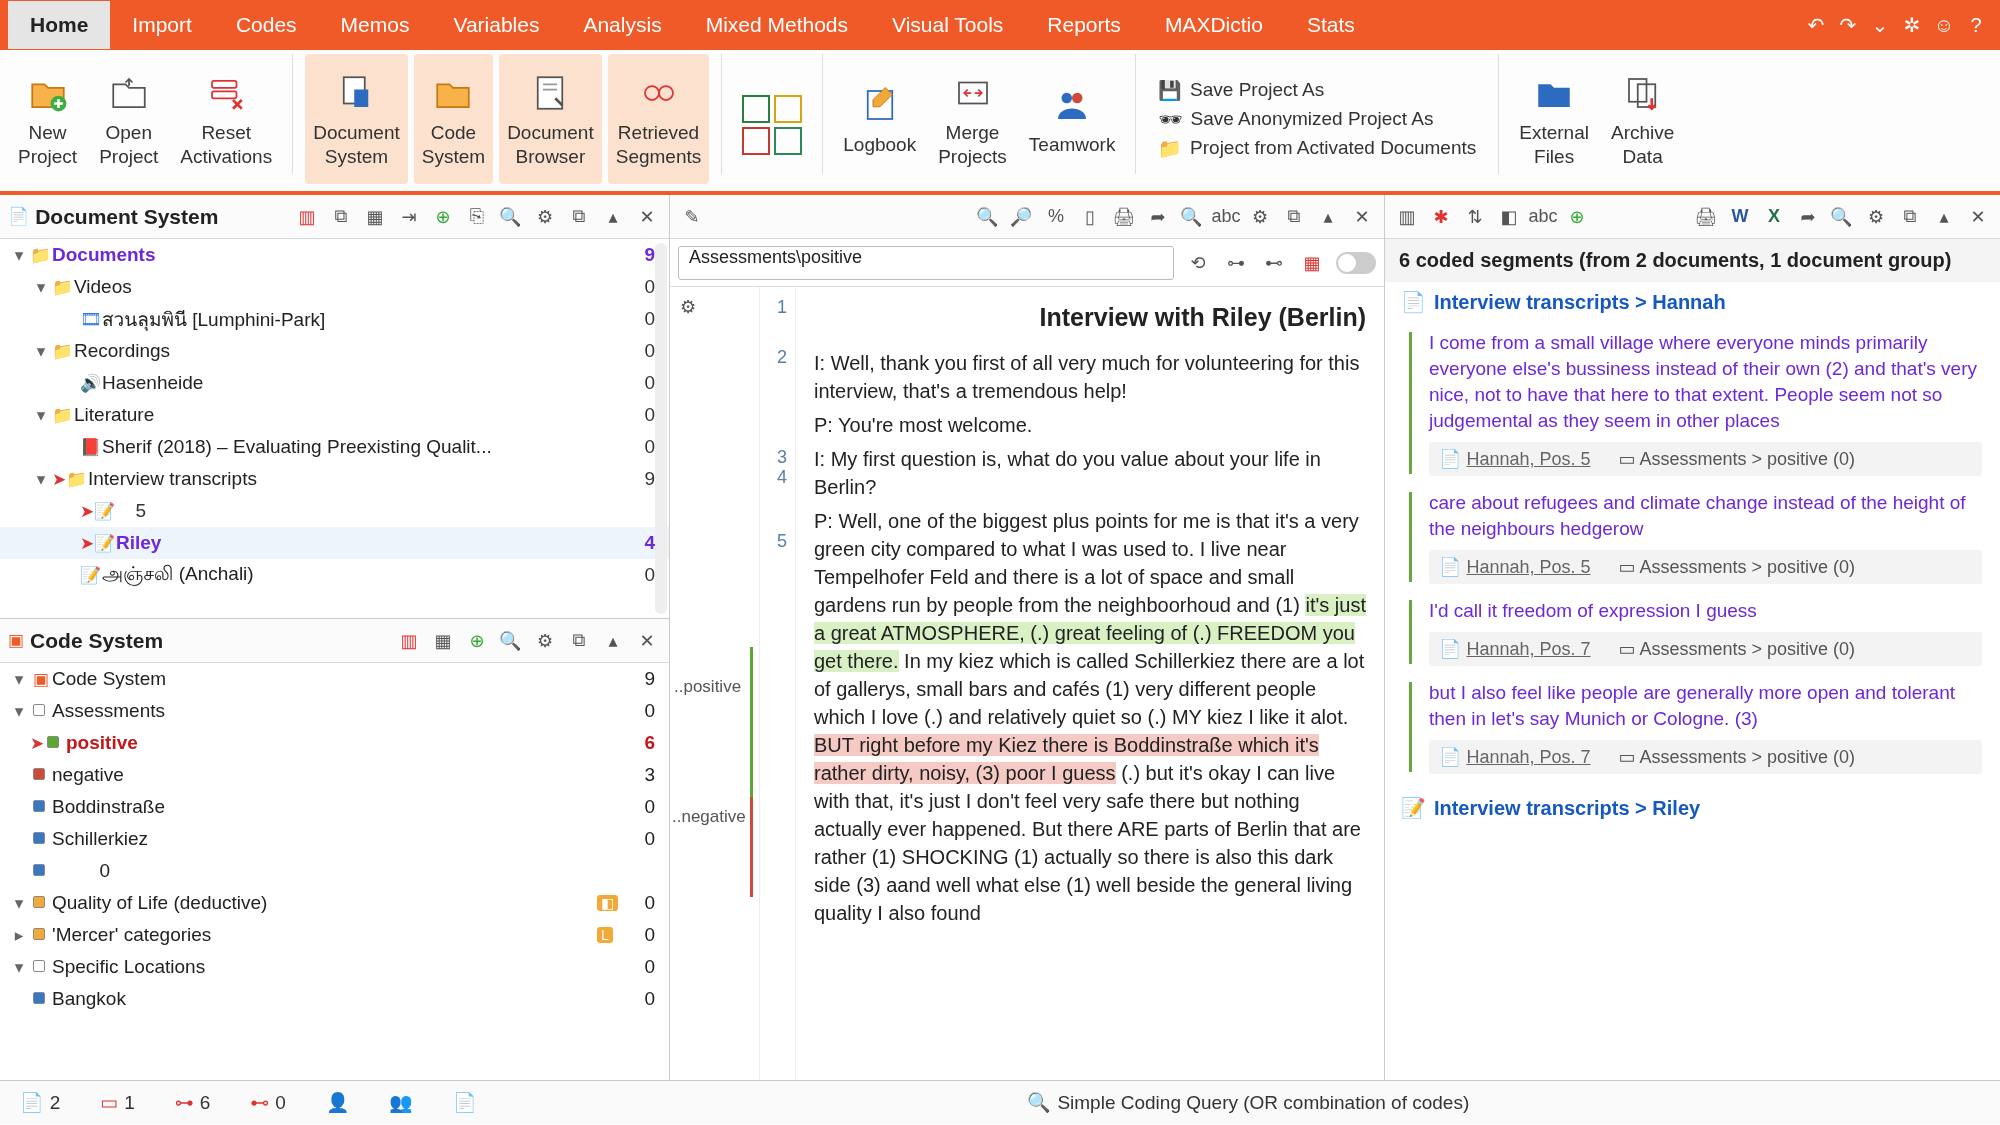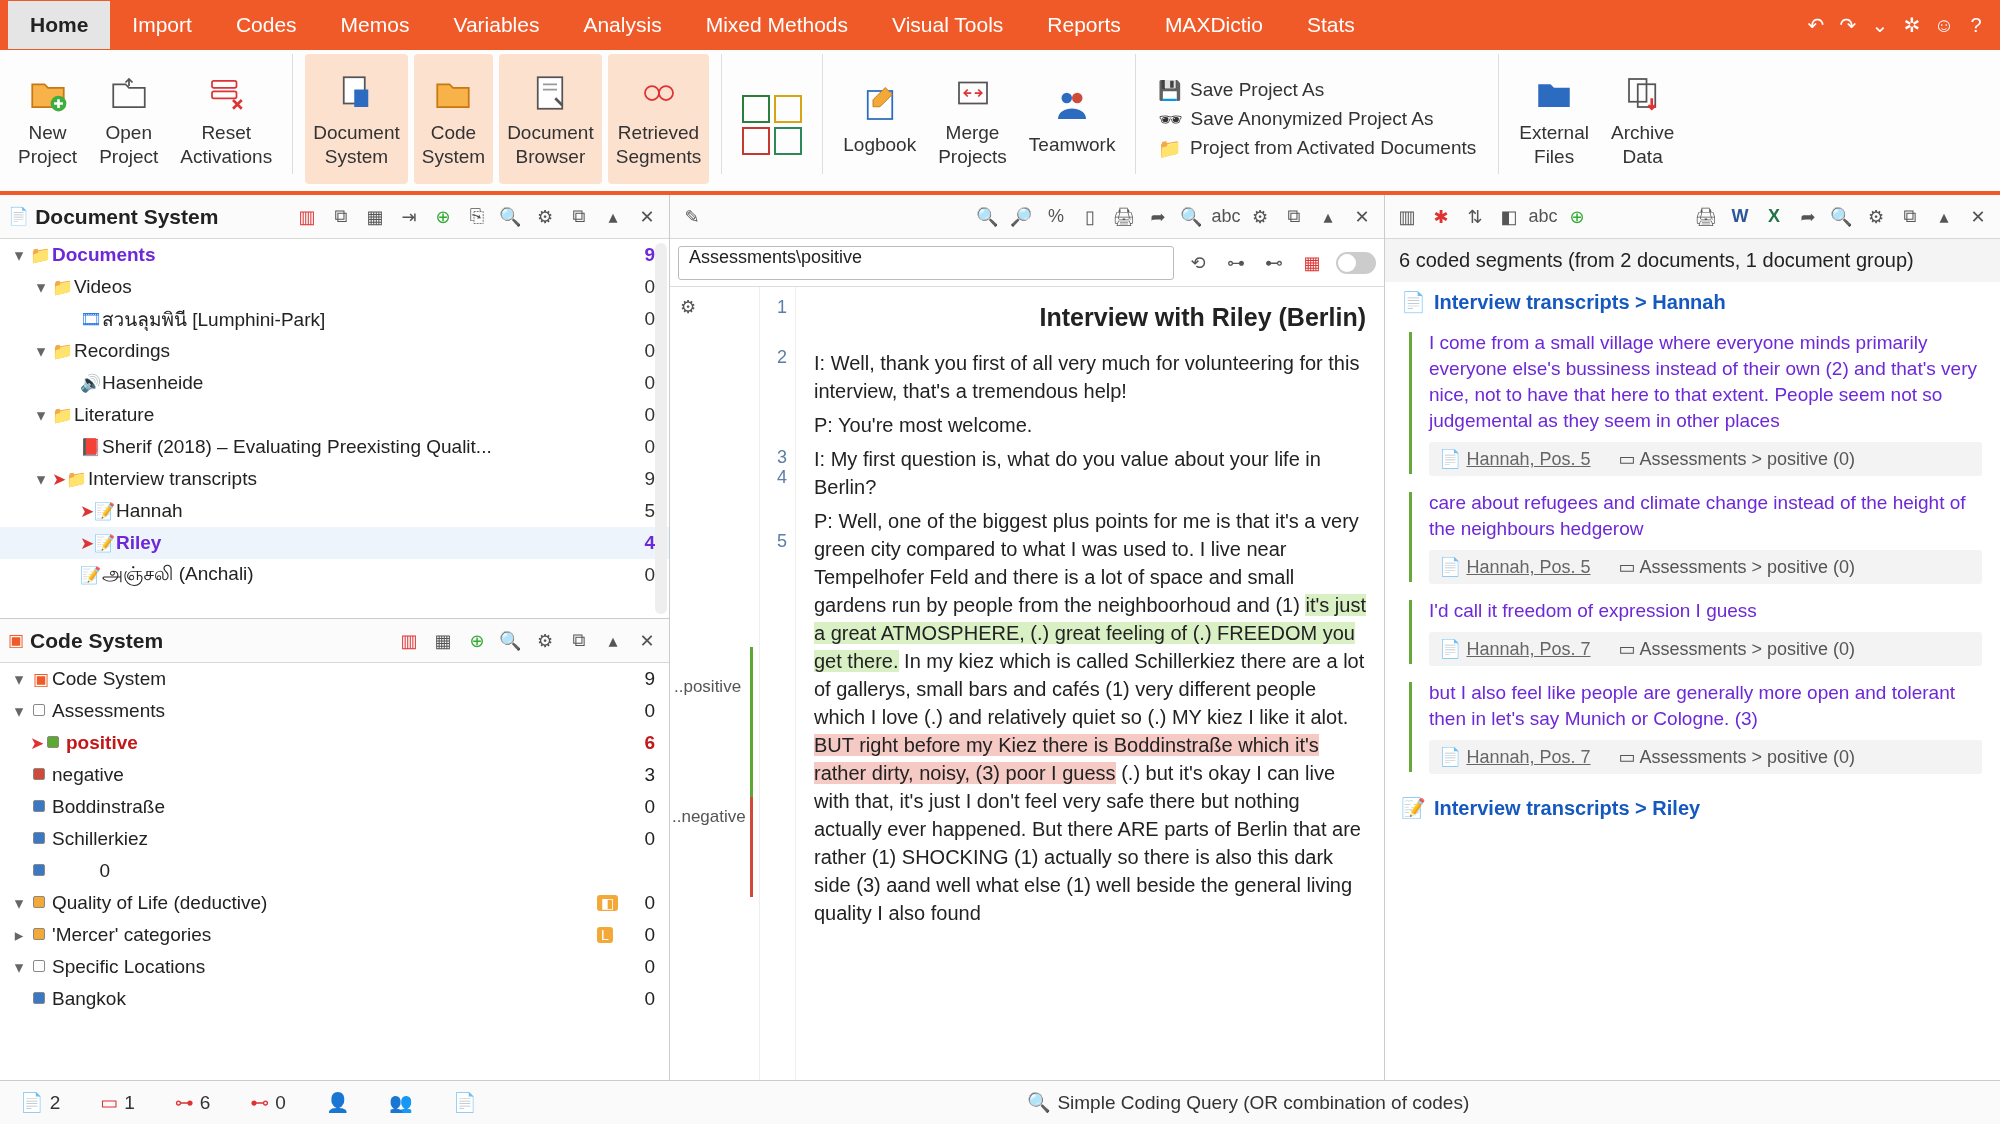--- a/index.html
+++ b/index.html
@@ -62,21 +62,21 @@
 .doc-body h3{ text-align:right; font-size:25px; font-weight:700; margin: 8px 0 18px;}
 .doc-body p{ margin-bottom:6px;}
 .hl-pos{ background:#d9f0c5;} .hl-neg{ background:#f5c9c4;}
 .code-tag{ position:absolute; font-size:17px; color:#555;}
 .code-tag.pos{ left:4px; top:390px;} .code-tag.neg{ left:2px; top:520px;}
 .code-bar{ position:absolute; width:3px; left:80px;}
 .code-bar.pos{ background:#5da733; top:360px; height:150px;}
 .code-bar.neg{ background:#d04a3a; top:510px; height:100px;}
 
 
-.seg-hdr{ padding:10px 14px; font-size:20px; font-weight:400; background:#f4f4f4;}
+.seg-hdr{ padding:10px 14px; font-size:20px; font-weight:700; background:#f4f4f4;}
 .seg-group{ padding:8px 16px; color:#1558c0; font-size:20px; font-weight:600; display:flex; align-items:center; gap:8px;}
 .seg-item{ margin: 8px 18px 14px 44px; position:relative;}
 .seg-item::before{ content:""; position:absolute; left:-20px; top:2px; bottom:2px; width:3px; background:#68a83a;}
 .seg-text{ font-size:19px; line-height:26px; color:#6d28d9;}
 .seg-meta{ margin-top:8px; background:#f3f3f3; border-radius:3px; padding:6px 10px; display:flex; gap:28px; align-items:center; font-size:18px; color:#555;}
 .seg-meta .link{ color:#666; text-decoration:underline;}
 
 
 .status{ height:44px; border-top:1px solid #ccc; display:flex; align-items:center; gap:40px; padding:0 20px; font-size:19px; color:#333; background:#fafafa;}
 .status .chip{ display:flex; align-items:center; gap:6px;}
@@ -324,21 +324,20 @@
             <span class="tw">▾</span>
             <span style="color:#d33;width:14px">➤</span>
             <span class="ico" style="color:#2c7be5">📁</span>
             <span class="name">Interview transcripts</span>
             <span class="count">9</span>
           </div>
           <div class="tree-row ind2">
             <span class="tw"></span>
             <span style="color:#d33;width:14px">➤</span>
             <span class="ico" style="color:#2c7be5">📝</span>
-            <span class="name">Hannah</span>
             <span class="count">5</span>
           </div>
           <div class="tree-row ind2 bold selrow">
             <span class="tw"></span>
             <span style="color:#d33;width:14px">➤</span>
             <span class="ico" style="color:#2c7be5">📝</span>
             <span class="name">Riley</span>
             <span class="count">4</span>
           </div>
           <div class="tree-row ind2">

